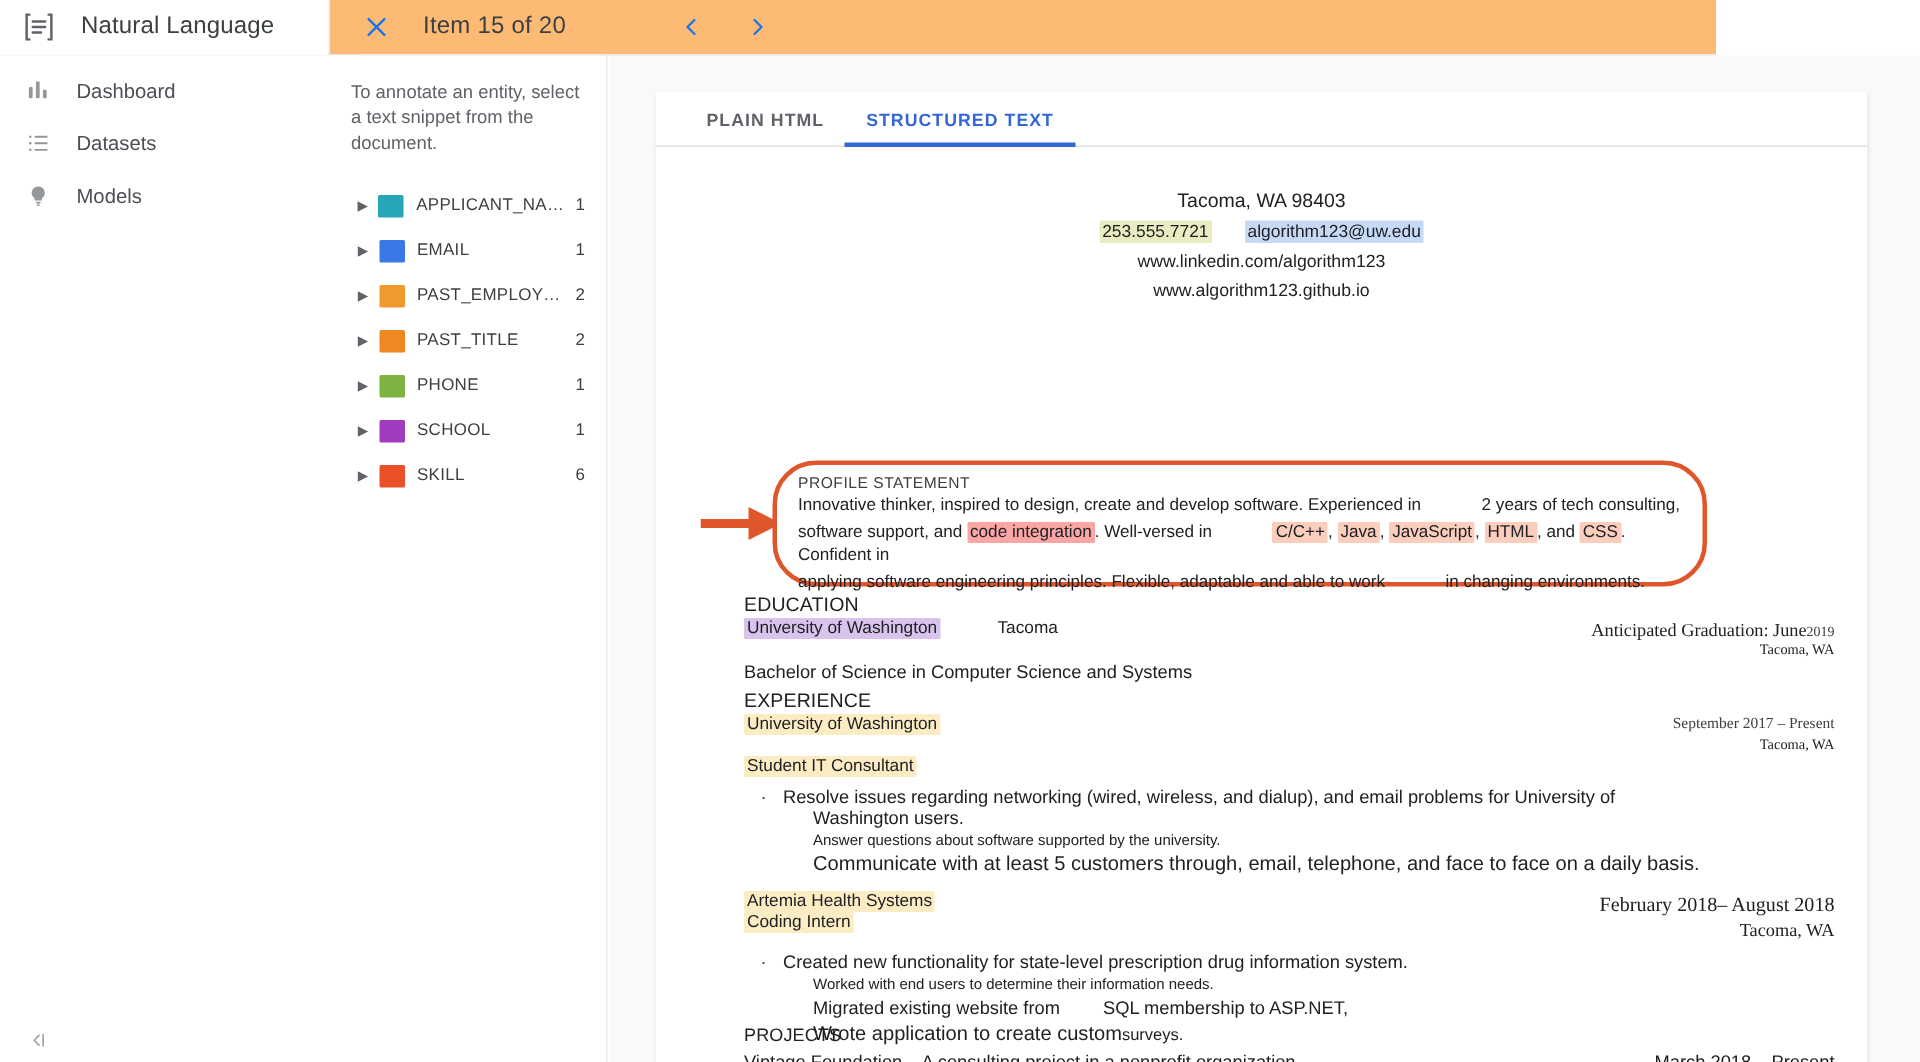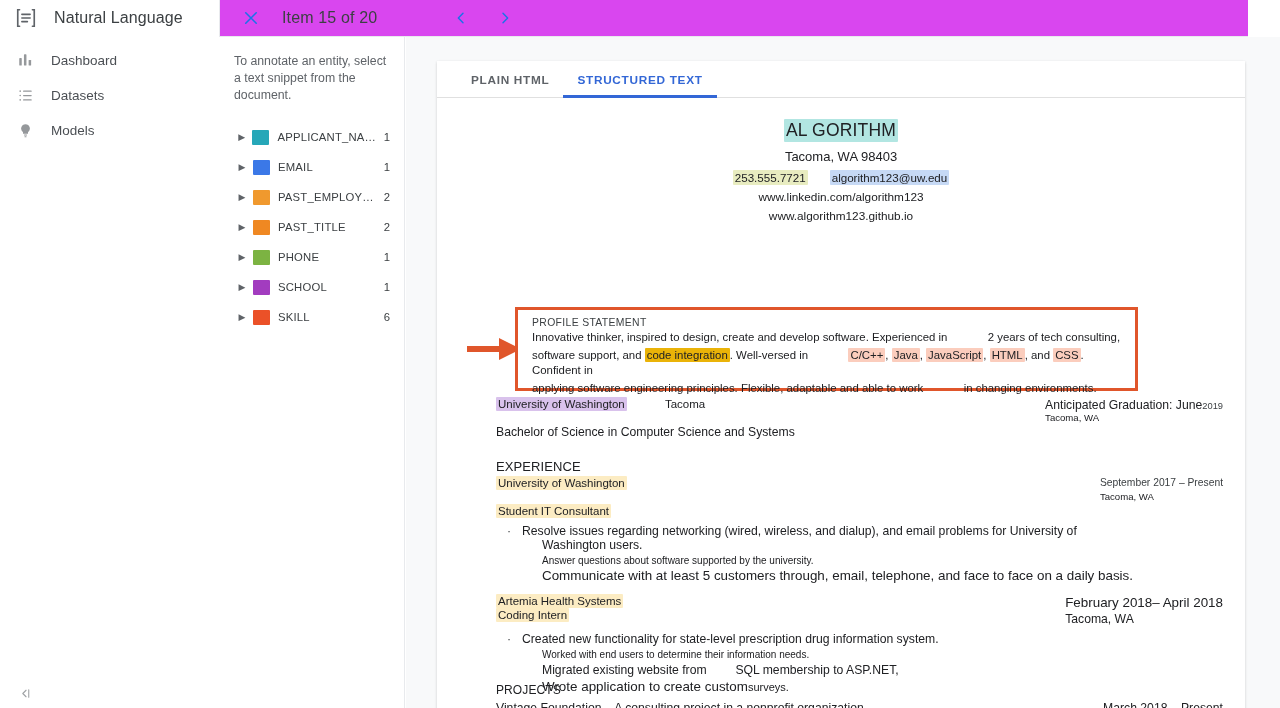--- a/index.html
+++ b/index.html
@@ -9,22 +9,22 @@
     overflow: hidden;
     background: #fff;
     font-family: "Liberation Sans", sans-serif;
     -webkit-font-smoothing: antialiased;
   }
 
   #app { position: relative; width: 1280px; height: 708px; background:#fff; }
 
   
   .topbar {
-    position: absolute; top: 0; left: 0; width: 1248px; height: 37px;
-    background: #d946ef; display: flex; align-items: center;
+    position: absolute; top: 0; left: 0; width: 1144px; height: 37px;
+    background: #fdba74; display: flex; align-items: center;
     border-bottom: 1px solid #e8eaed;
   }
   .brand {
     width: 220px; height: 37px; display: flex; align-items: center;
     padding-left: 14px; border-right: 1px solid #e8eaed; background:#fff;
   }
   .brand-logo { width: 24px; height: 24px; display:flex; align-items:center; justify-content:center; }
   .brand-title {
     margin-left: 16px; font-size: 16px; color: #3c4043; font-weight: 400;
     letter-spacing: .1px;
@@ -129,21 +129,21 @@
   .row { display:flex; justify-content:space-between; align-items:flex-start; }
   .r-small { font-size: 9.3px; color:#3c4043; }
   .r-med { font-size: 12.2px; }
   .r-big { font-size: 13.4px; }
   .r-tiny { font-size: 9.6px; }
   .bullet-line { display:flex; }
   .bullet-dot { width: 26px; text-align:center; flex:0 0 26px; color:#3c4043; }
   .indent { padding-left: 46px; }
   .sec-title { font-size: 13px; letter-spacing:.1px; }
 
-  .right-col { text-align:left; }
+  .right-col { text-align:right;font-family:Liberation Serif, serif; }
 </style>
 </head>
 <body>
 
 <div id="app">
 
   <div class="topbar">
     <div class="brand">
       <span class="brand-logo">
         <svg width="22" height="22" viewBox="0 0 24 24" fill="none" stroke="#5f6368" stroke-width="1.8">
@@ -269,60 +269,58 @@
     <div class="card">
 
       <div class="tabs">
         <div class="tab">PLAIN HTML</div>
         <div class="tab active">STRUCTURED TEXT</div>
       </div>
 
       <div class="doc">
 
         <div class="r-center">
-          <div>
-            <span class="r-name hl" id="hl-name" style="background: rgb(178, 230, 226);">AL GORITHM</span>
-          </div>
           <div class="r-addr">Tacoma, WA 98403</div>
           <div class="r-contact">
             <span class="hl" id="hl-phone" style="background: rgb(232, 236, 192);">253.555.7721</span>
             <span class="hl" id="hl-email" style="background: rgb(198, 217, 245);">algorithm123@uw.edu</span>
           </div>
           <div class="r-link">www.linkedin.com/algorithm123</div>
           <div class="r-link">www.algorithm123.github.io</div>
         </div>
 
         <div class="arrow-wrap">
           <svg width="56" height="26" viewBox="0 0 56 26">
             <path d="M0 10h32V2l22 11-22 11v-8H0z" fill="#e0562b"></path>
           </svg>
         </div>
 
-        <div class="profilebox" style="border-color: rgb(224, 86, 43);">
+        <div class="profilebox" style="border-color: rgb(224, 86, 43); border-radius: 29px;">
           <div class="profilebox-inner">
             <div class="sec-head">PROFILE STATEMENT</div>
             <div class="p-line">
               <span>Innovative thinker, inspired to design, create and develop software. Experienced in</span>
               <span style="display:inline-block;width:34px"></span>
               <span>2 years of tech consulting,</span>
             </div>
             <div class="p-line">
-              <span>software support, and </span><span class="hl sk" style="background: #eab308;">code integration</span><span>. Well-versed in</span>
+              <span>software support, and </span><span class="hl sk" style="background: #fca5a5;">code integration</span><span>. Well-versed in</span>
               <span style="display:inline-block;width:34px"></span>
               <span class="hl sk" style="background: rgb(251, 205, 189);">C/C++</span>, <span class="hl sk" style="background: rgb(251, 205, 189);">Java</span>, <span class="hl sk" style="background: rgb(251, 205, 189);">JavaScript</span>, <span class="hl sk" style="background: rgb(251, 205, 189);">HTML</span><span>, and </span><span class="hl sk" style="background: rgb(251, 205, 189);">CSS</span><span>. Confident in</span>
             </div>
             <div class="p-line">
               <span>applying software engineering principles. Flexible, adaptable and able to work</span>
               <span style="display:inline-block;width:34px"></span>
               <span>in changing environments.</span>
             </div>
           </div>
         </div>
 
         <div class="sect" style="top:296px">
+          <div class="sec-title">EDUCATION</div>
           <div class="row" style="margin-top:3px">
             <div>
               <span class="hl" id="hl-school" style="background: rgb(217, 194, 236);">University of Washington</span>
               <span style="display:inline-block;width:32px"></span>
               <span>Tacoma</span>
             </div>
             <div class="right-col">
               <div class="r-med">
                 <span>Anticipated Graduation: June</span><span class="r-small">2019</span>
               </div>
@@ -353,21 +351,21 @@
           <div class="r-med indent">Washington users.</div>
           <div class="indent" style="font-size:10px;margin-top:3px">Answer questions about software supported by the university.</div>
           <div class="indent r-big" style="margin-top:2px">Communicate with at least 5 customers through, email, telephone, and face to face on a daily basis.</div>
 
           <div class="row" style="margin-top:12px">
             <div>
               <div><span class="hl emp" style="background: rgb(252, 236, 195);">Artemia Health Systems</span></div>
               <div style="margin-top:2px"><span class="hl ttl" style="background: rgb(252, 236, 195);">Coding Intern</span></div>
             </div>
             <div class="right-col">
-              <div class="r-big">February 2018– April 2018</div>
+              <div class="r-big">February 2018– August 2018</div>
               <div class="r-med" style="margin-top:2px">Tacoma, WA</div>
             </div>
           </div>
 
           <div class="bullet-line r-med" style="margin-top:6px">
             <span class="bullet-dot">·</span>
             <span>Created new functionality for state-level prescription drug information system.</span>
           </div>
           <div class="indent" style="font-size:10px;margin-top:3px">Worked with end users to determine their information needs.</div>
           <div class="indent r-med" style="margin-top:3px">

